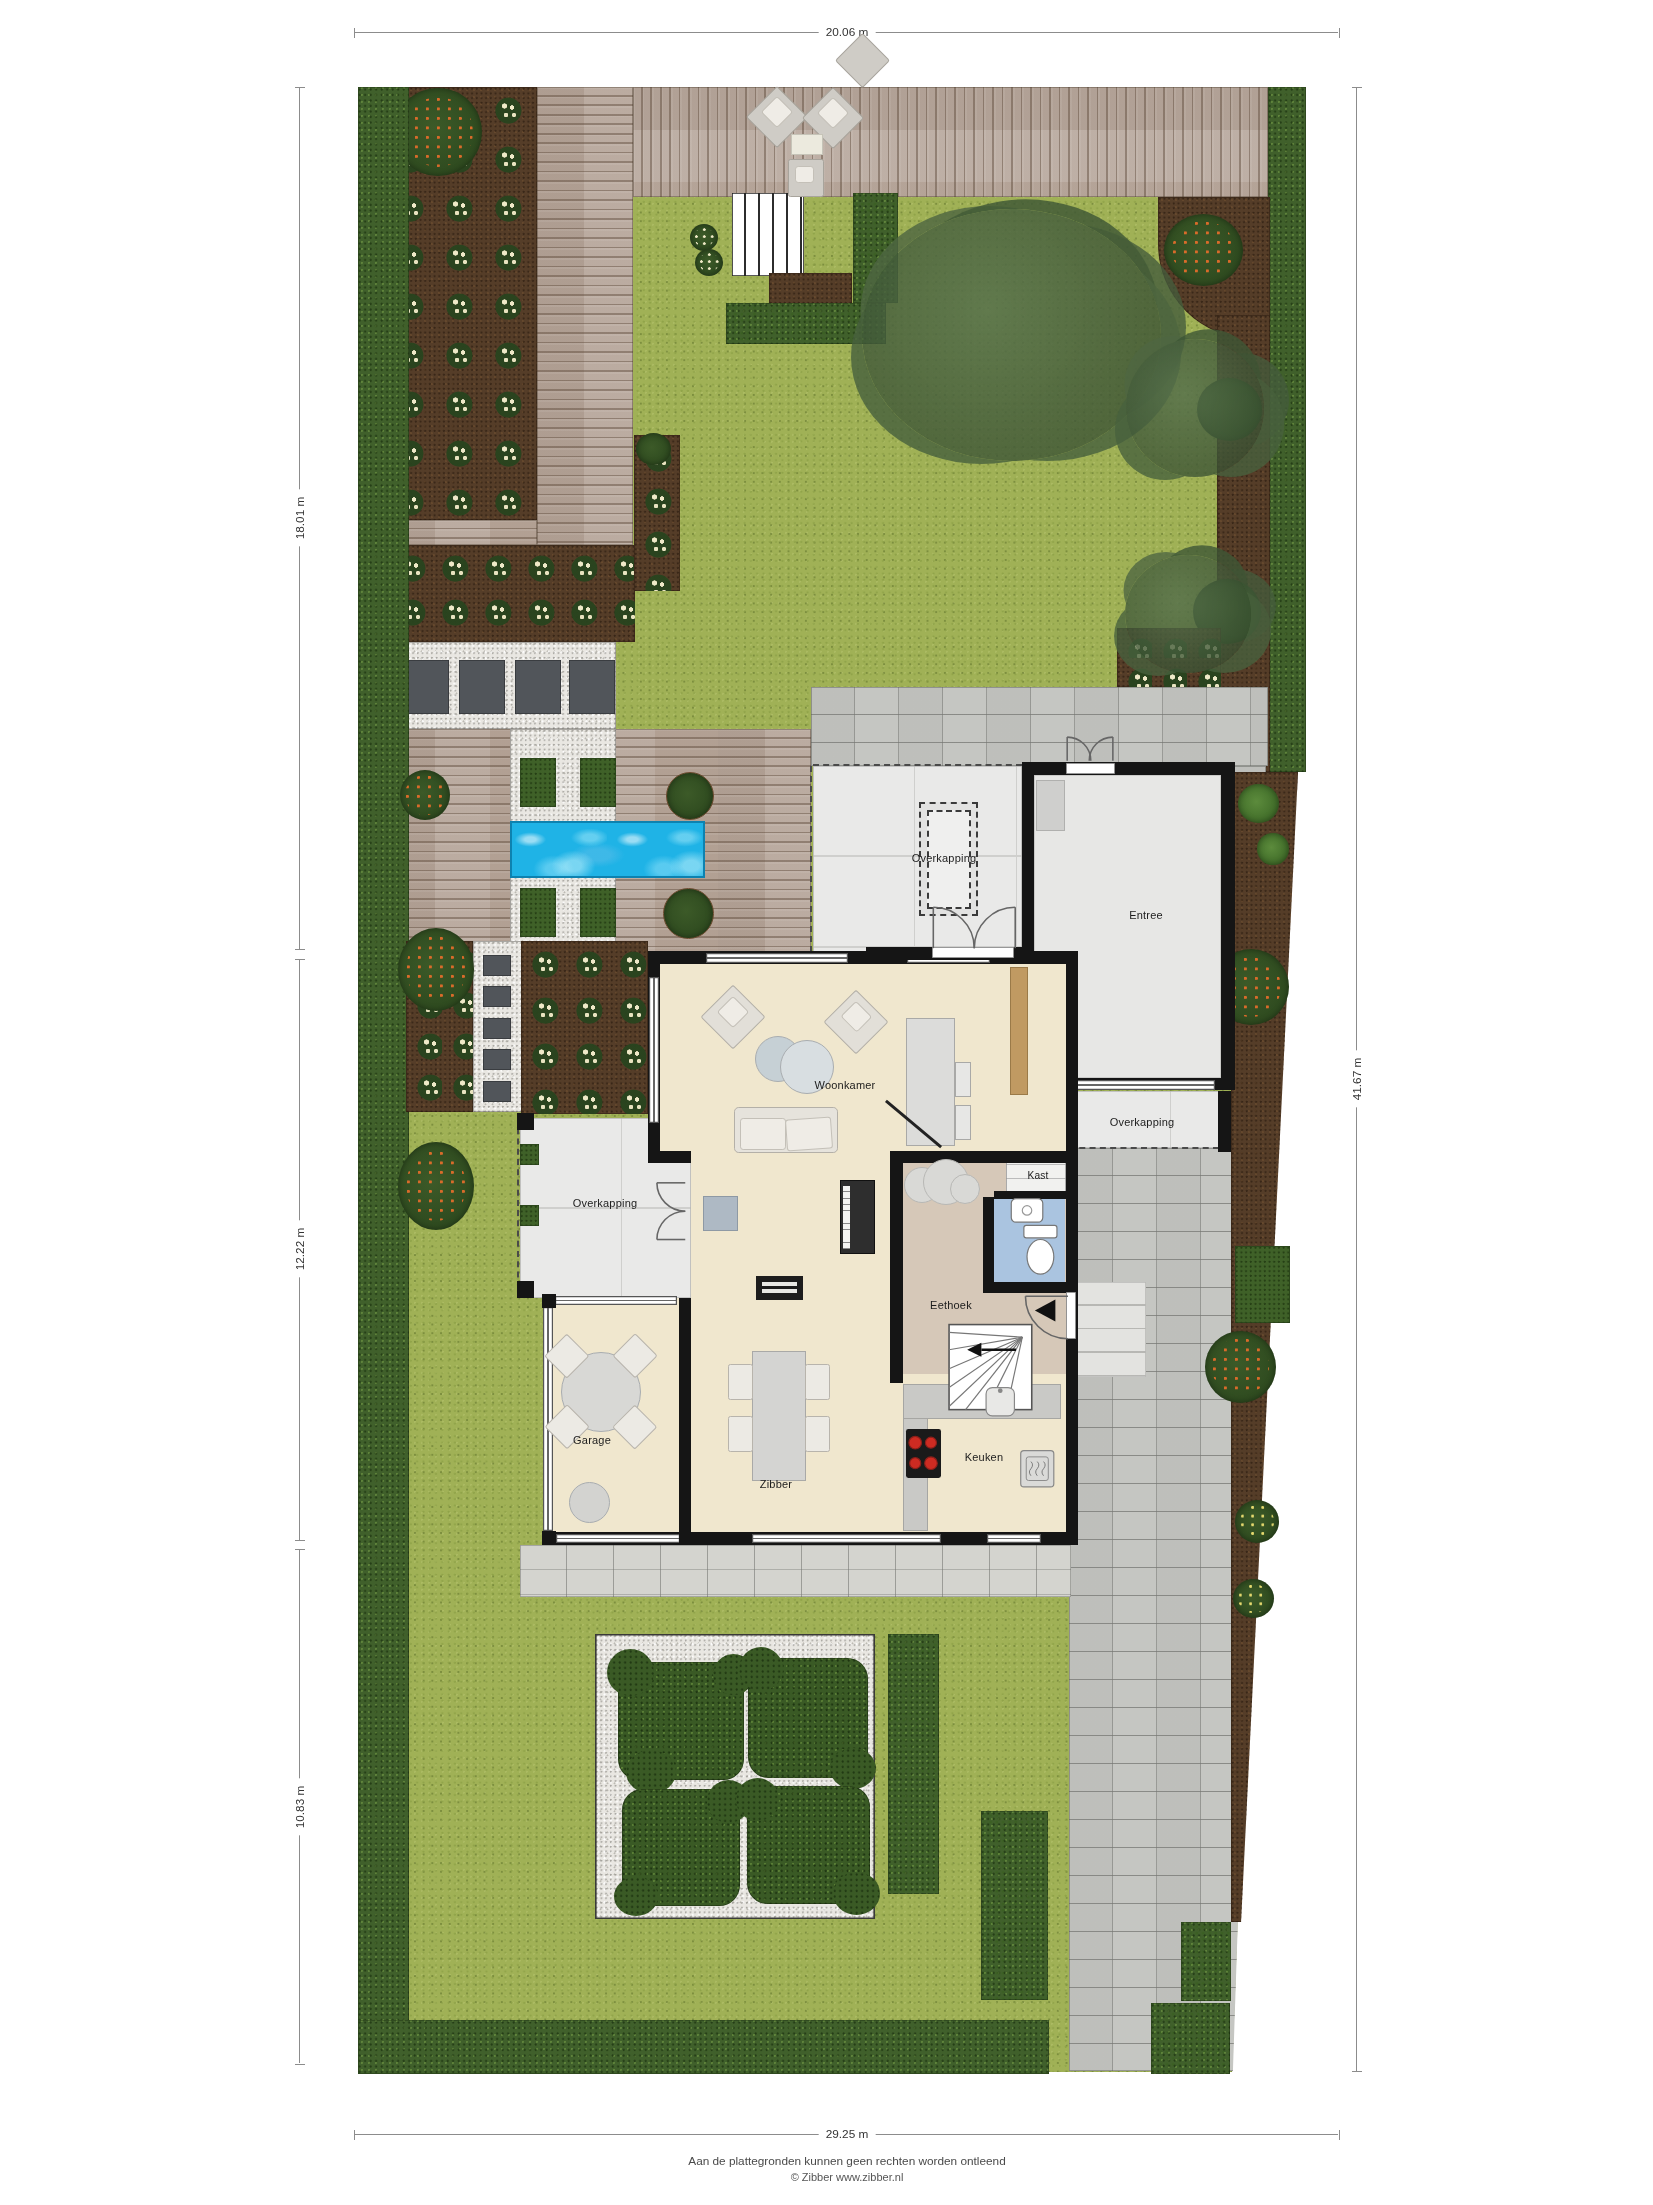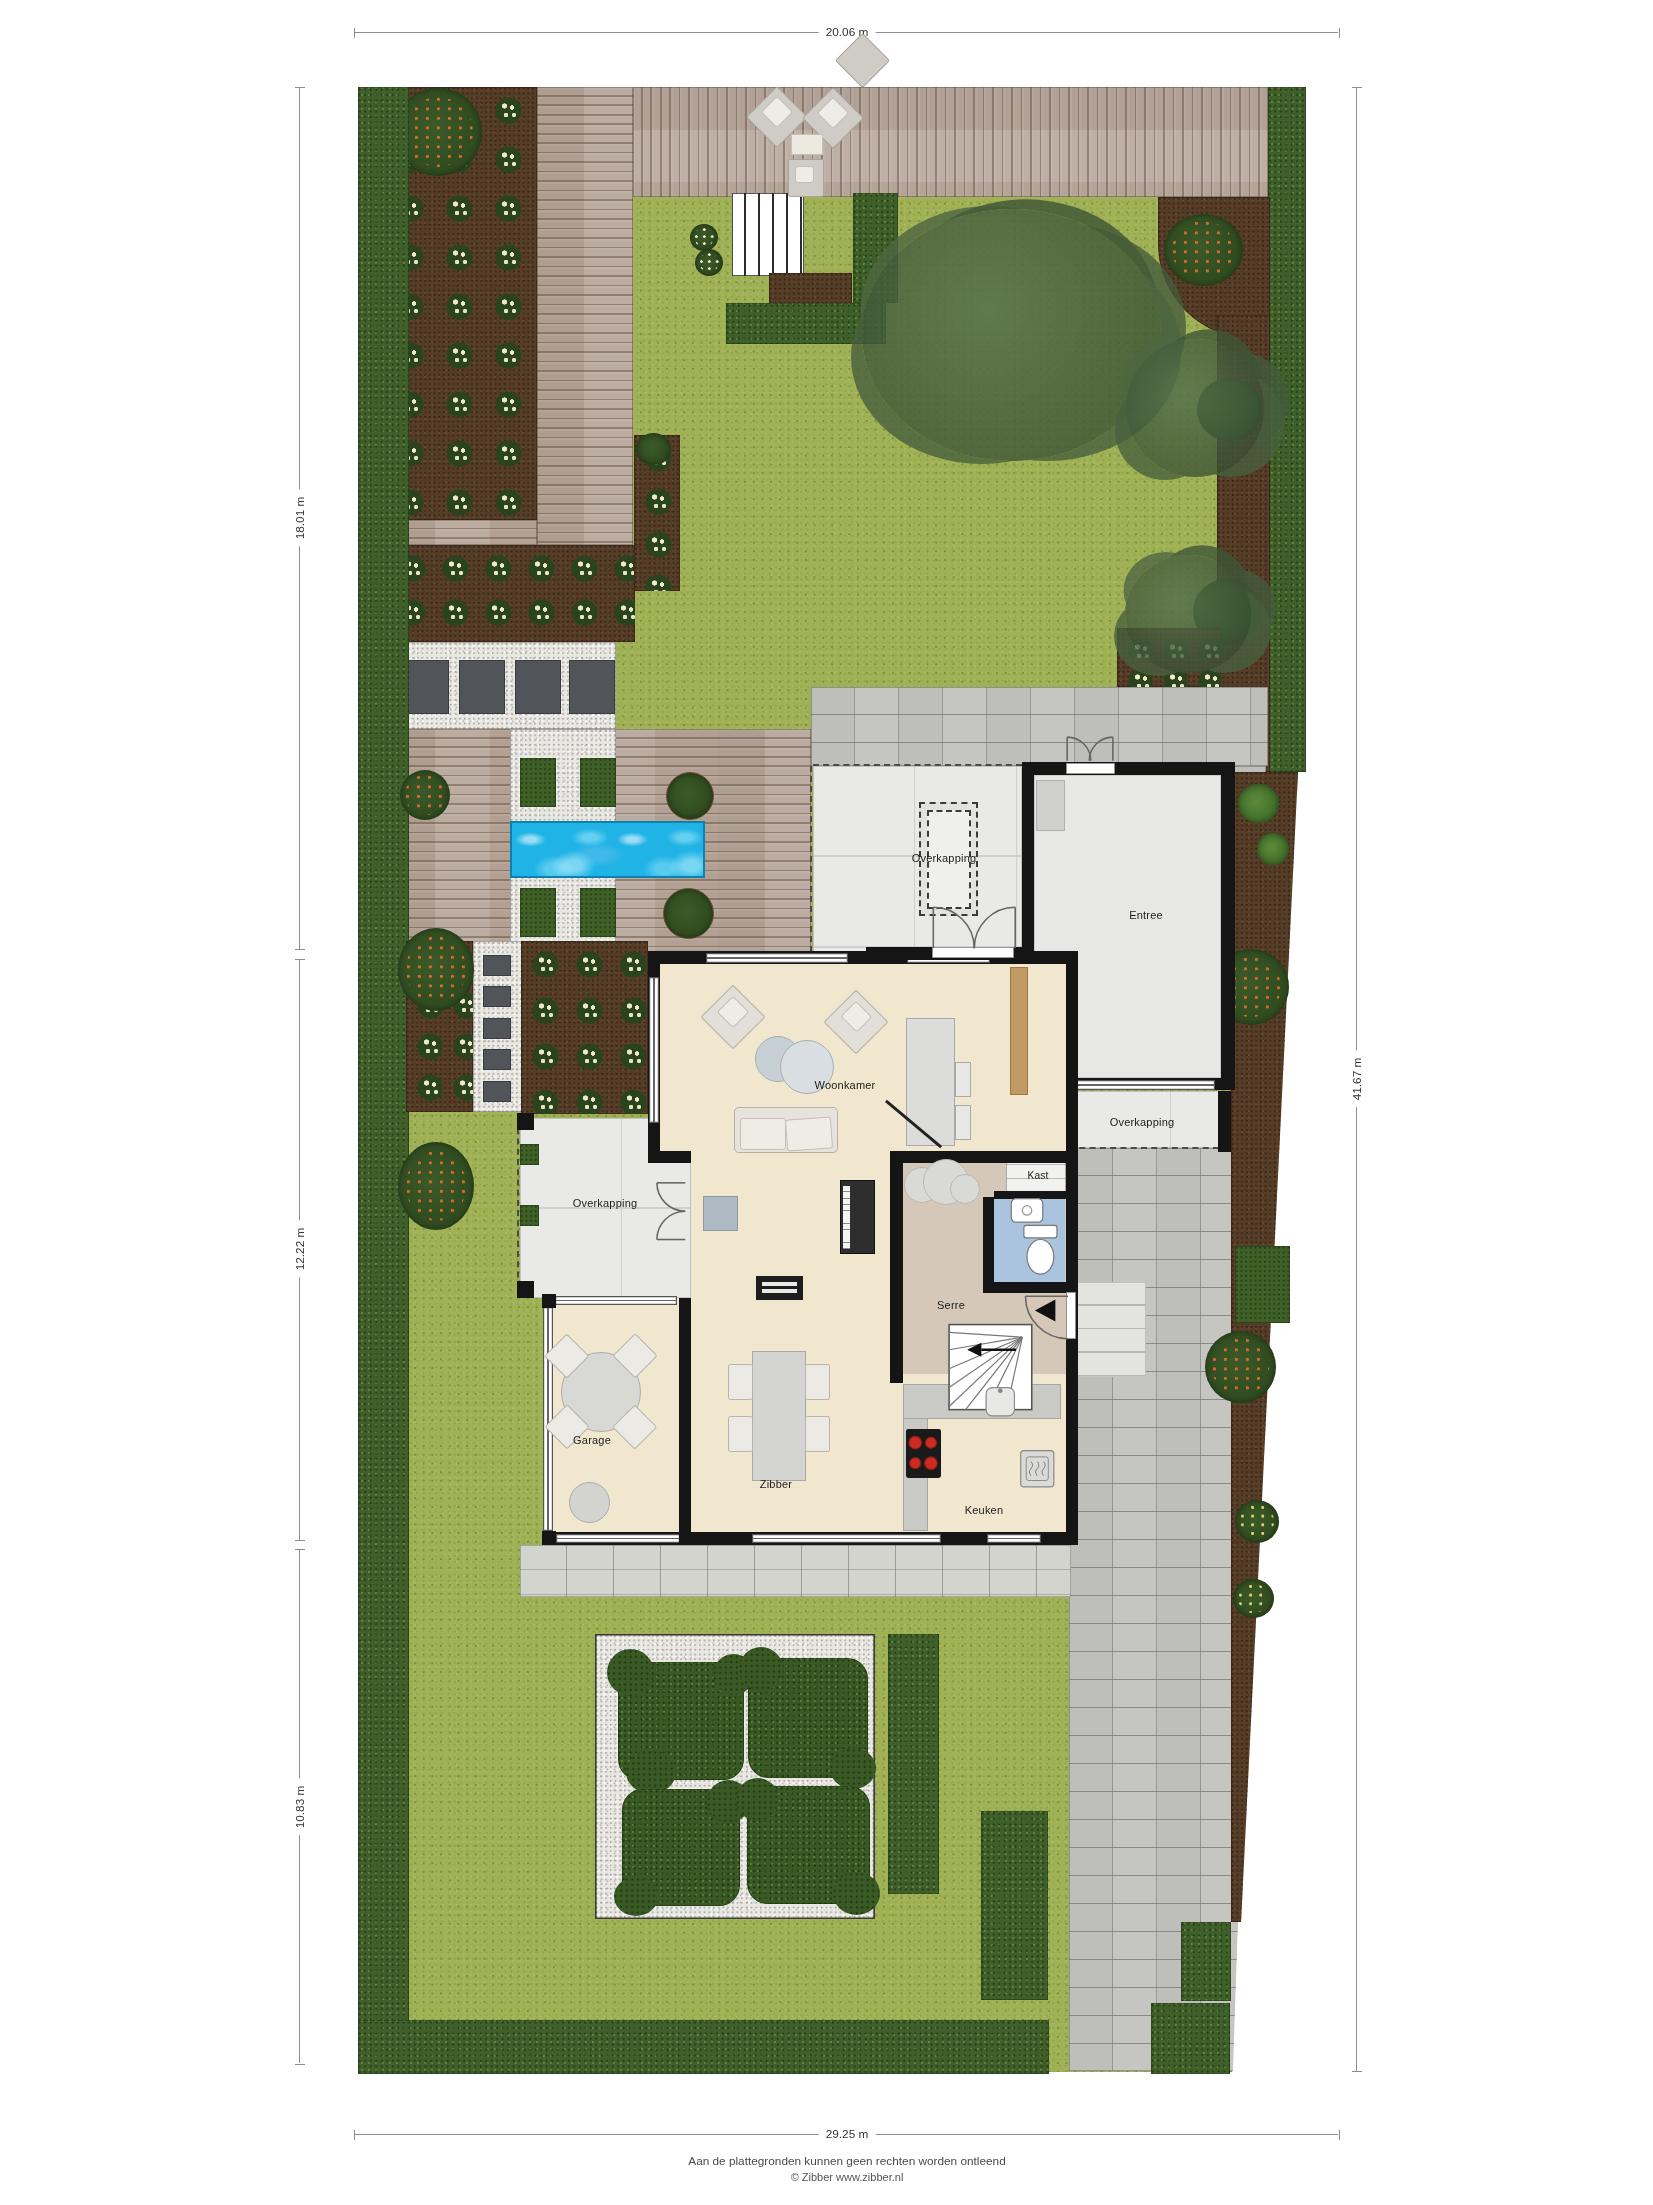--- a/index.html
+++ b/index.html
@@ -460,23 +460,23 @@
       <circle cx="1162" cy="1858" r="7" fill="#cd2b22" stroke="#8c1f1a" stroke-width="1.5"></circle>
       <circle cx="1182" cy="1858" r="8" fill="#cd2b22" stroke="#8c1f1a" stroke-width="1.5"></circle>
     </g>
   </svg>
 
   <div class="lbl" style="left:944px;top:858px">Overkapping</div>
   <div class="lbl" style="left:1146px;top:915px">Entree</div>
   <div class="lbl" style="left:1142px;top:1122px">Overkapping</div>
   <div class="lbl" style="left:845px;top:1085px">Woonkamer</div>
   <div class="lbl" style="left:1038px;top:1175px;font-size:10.2px">Kast</div>
-  <div class="lbl" style="left:951px;top:1305px">Serre</div>
+  <div class="lbl" style="left:951px;top:1305px">Eethoek</div>
   <div class="lbl" style="left:605px;top:1203px">Overkapping</div>
   <div class="lbl" style="left:592px;top:1440px">Garage</div>
   <div class="lbl" style="left:776px;top:1484px">Zibber</div>
-  <div class="lbl" style="left:984px;top:1510px">Keuken</div>
+  <div class="lbl" style="left:984px;top:1457px">Keuken</div>
 
   <div class="footer" style="left:847px;top:2154px">Aan de plattegronden kunnen geen rechten worden ontleend</div>
   <div class="footer small" style="left:847px;top:2171px">© Zibber www.zibber.nl</div>
 
 </div>
 
 
 </body></html>

